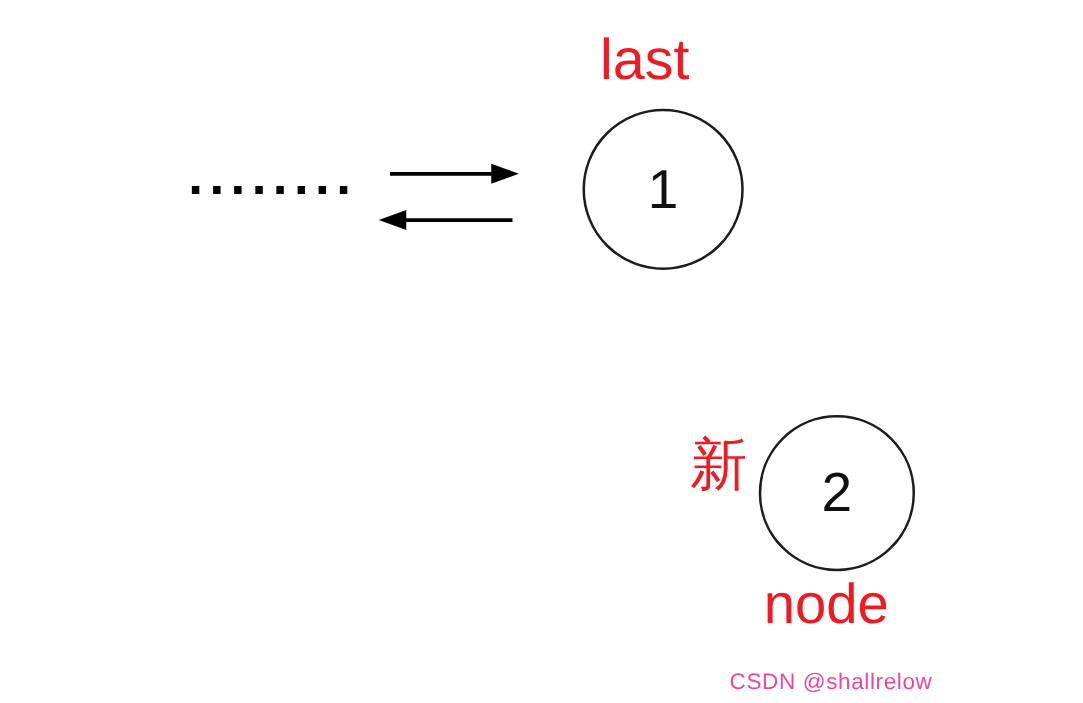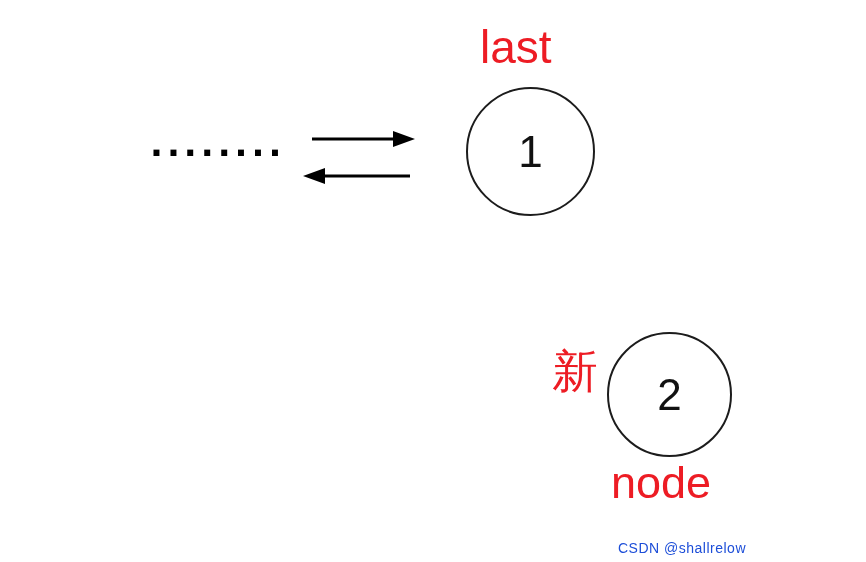--- a/index.html
+++ b/index.html
@@ -73,22 +73,22 @@
   }
   .arrows {
     position: absolute;
     left: 298px;
     top: 126px;
   }
   .watermark {
     position: absolute;
     right: 8px;
     bottom: 6px;
-    font-size: 14px;
-    color: #1d4ed8;
+    font-size: 18px;
+    color: #ec4899;
     letter-spacing: 0.5px;
   }
 </style>
 </head>
 <body>
 
 <div class="canvas">
 
   <div class="red-label label-last">last</div>
 

